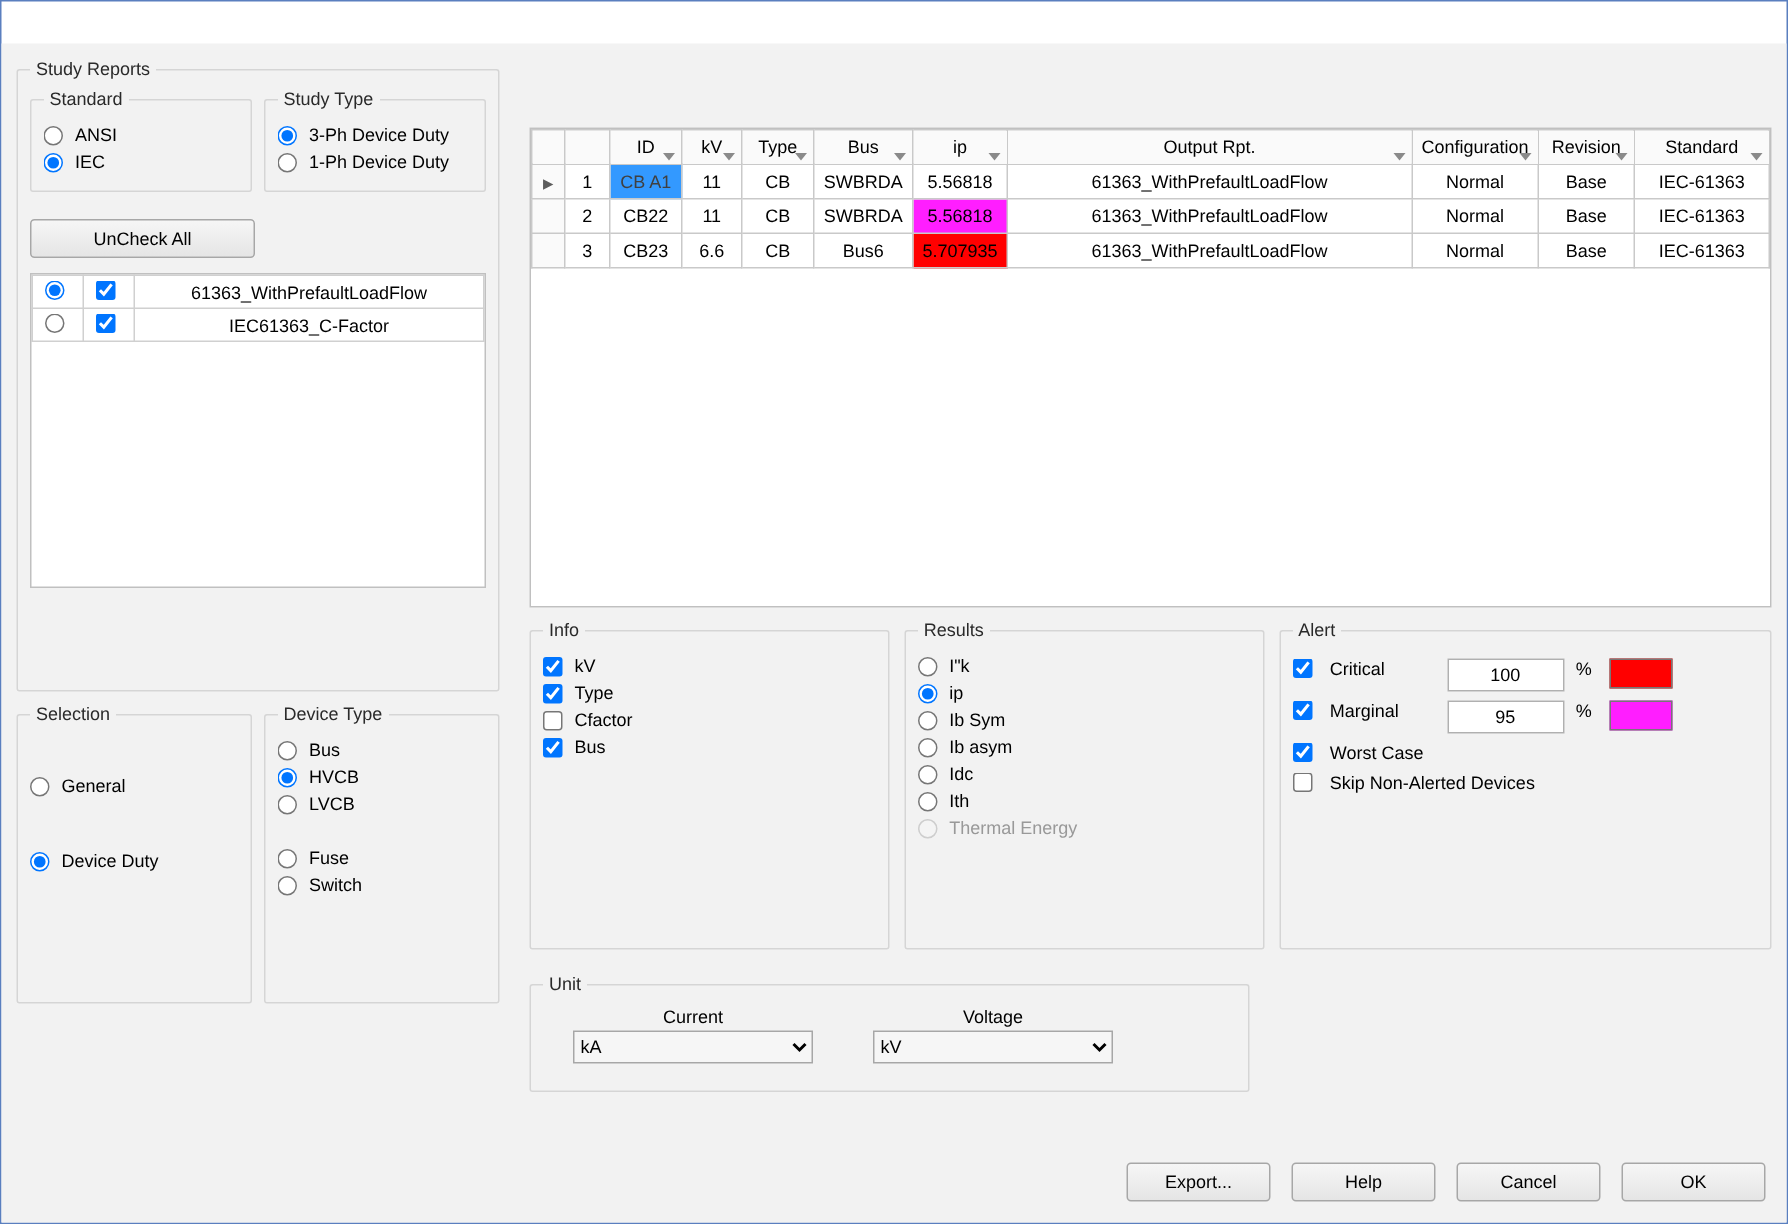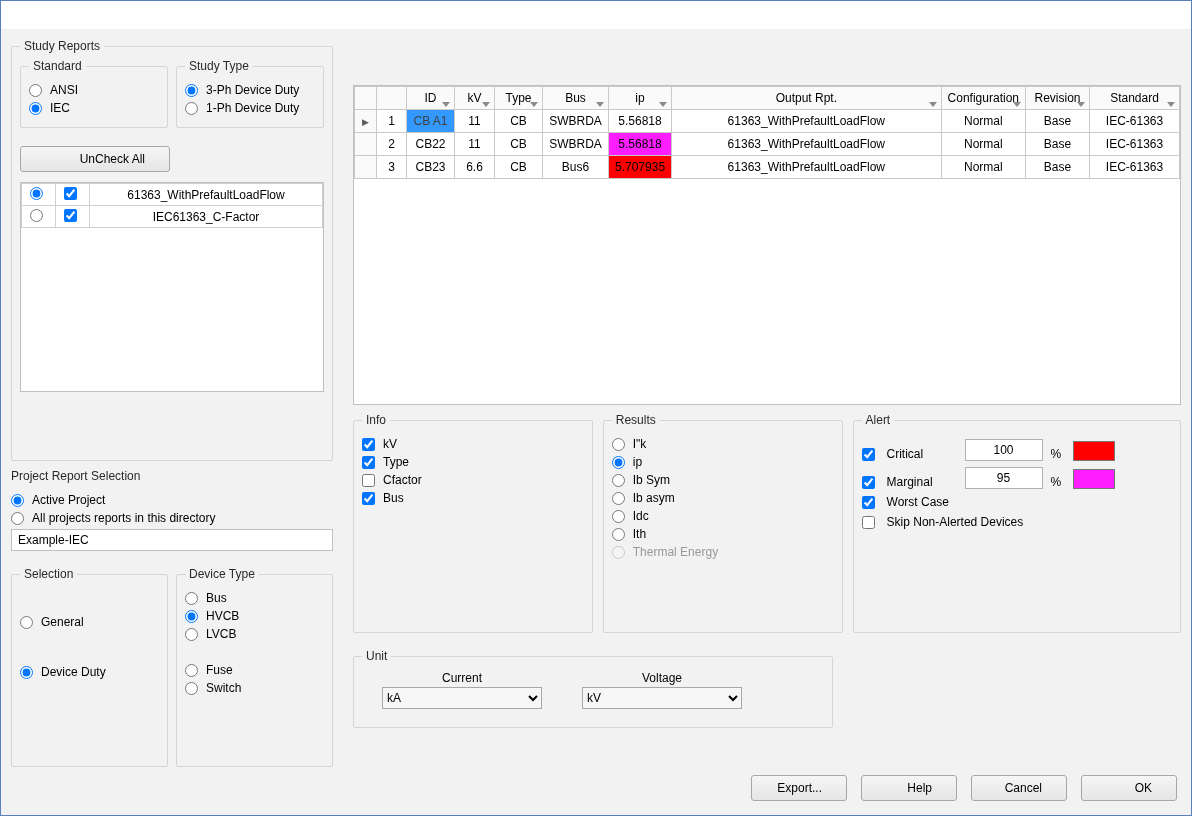--- a/index.html
+++ b/index.html
@@ -10,41 +10,41 @@
   .titlebar .title { color: #1e2d47; }
   .close-btn { position: absolute; right: 4px; top: 2px; width: 48px; height: 20px; background: linear-gradient(to bottom, #e97c72, #c9302c); border: 1px solid #aa2e28; border-radius: 0 0 4px 4px; color: #fff; display: flex; align-items: center; justify-content: center; font-size: 11px; cursor: pointer; }
   .body { position: absolute; top: 28px; left: 0; right: 0; bottom: 0; background: #f2f2f2; padding: 10px; }
   .left-col { position: absolute; left: 10px; top: 10px; width: 322px; }
   .right-col { position: absolute; left: 352px; right: 10px; top: 10px; margin-top: 46px; }
   fieldset.group { border: 1px solid #d5d5d5; border-radius: 2px; background: #f2f2f2; margin: 0 0 8px 0; padding: 6px 8px 8px 8px; }
   fieldset.group > legend { padding: 0 4px; color: #2a2a2a; }
   .radio-row, .check-row { display: flex; align-items: center; margin: 4px 0; gap: 4px; }
   input[type=radio], input[type=checkbox] { margin: 0 4px 0 0; }
   label { cursor: default; }
-  .btn { background: linear-gradient(to bottom, #f6f6f6, #e5e5e5); border: 1px solid #a7a7a7; border-radius: 3px; padding: 5px 24px; min-width: 78px; text-align: right; cursor: pointer; }
+  .btn { background: linear-gradient(to bottom, #f6f6f6, #e5e5e5); border: 1px solid #a7a7a7; border-radius: 3px; padding: 5px 24px; min-width: 78px; text-align: center; cursor: pointer; }
   .reports-list { border: 1px solid #c0c0c0; background: #fff; height: 210px; width: 100%; }
   .reports-list table { border-collapse: collapse; width: 100%; }
   .reports-list td { border: 1px solid #d0d0d0; padding: 2px 4px; text-align: center; height: 22px; }
   .reports-list td.name { text-align: center; }
   .proj-text { background: #fff; border: 1px solid #c0c0c0; height: 22px; line-height: 20px; padding: 0 6px; margin-top: 4px; }
   .two-side { display: flex; gap: 8px; }
   .two-side fieldset { flex: 1; }
   .grid-wrap { border: 1px solid #c0c0c0; background: #fff; height: 320px; overflow: hidden; }
   table.datagrid { border-collapse: collapse; width: 100%; }
   table.datagrid th, table.datagrid td { border: 1px solid #c9c9c9; padding: 4px 6px; text-align: center; background: #fff; font-weight: normal; }
   table.datagrid th { background: #fafafa; position: relative; }
   table.datagrid th .sort-ind { position: absolute; right: 4px; bottom: 2px; width: 0; height: 0; border-left: 4px solid transparent; border-right: 4px solid transparent; border-top: 5px solid #8a8a8a; }
   .rowhdr { width: 22px; background: #fafafa !important; color: #666; }
   .rowhdr.sel::before { content: "▶"; font-size: 9px; color: #5c5c5c; }
   .cell-selected { background: #3399ff !important; color: #404040; }
   .cell-magenta { background: #ff1eff !important; color: #000; }
   .cell-red { background: #ff0000 !important; color: #000; }
   .mid-panels { display: flex; gap: 10px; margin-top: 8px; }
   .mid-panels fieldset { flex: 1; min-height: 220px; }
-  .alert-row { display: flex; align-items: flex-end; gap: 8px; margin: 6px 0; }
+  .alert-row { display: flex; align-items: flex-start; gap: 8px; margin: 6px 0; }
   .alert-row .numbox { width: 78px; height: 22px; border: 1px solid #b0b0b0; background: #fff; text-align: center; line-height: 20px; }
   .alert-row .pct { width: 14px; }
   .swatch { width: 42px; height: 20px; border: 1px solid #777; }
   .swatch.red { background: #ff0000; }
   .swatch.magenta { background: #ff1eff; }
   .unit-row { display: flex; gap: 40px; padding: 2px 20px 10px 20px; }
   .unit-col { display: flex; flex-direction: column; align-items: center; gap: 2px; }
   select.combo { width: 160px; height: 22px; border: 1px solid #a7a7a7; background: #f6f6f6; }
   .footer-btns { position: absolute; right: 14px; bottom: 14px; display: flex; gap: 14px; }
   .footer-btns .btn { min-width: 96px; }
@@ -98,32 +98,20 @@
             <tr>
               <td><input type="radio" name="rpt" style=""></td>
               <td><input type="checkbox" checked="" style=""></td>
               <td class="name">IEC61363_C-Factor</td>
             </tr>
           </tbody>
             </table>
         </div>
       </fieldset>
 
-      <fieldset class="group" style="border:none;padding-left:0;padding-right:0;">
-        <legend style="padding-left:0">Project Report Selection</legend>
-        <div class="radio-row">
-            <input type="radio" name="proj" checked="" style="">
-            <label>Active Project</label>
-          </div>
-        <div class="radio-row">
-            <input type="radio" name="proj" style="">
-            <label>All projects reports in this directory</label>
-          </div>
-        <div class="proj-text">Example-IEC</div>
-      </fieldset>
 
       <div class="two-side">
         <fieldset class="group" style="height:200px;">
           <legend>Selection</legend>
           <div style="height:24px;"></div>
           <div class="radio-row">
               <input type="radio" name="sel" style="">
               <label>General</label>
             </div>
           <div style="height:28px;"></div>

